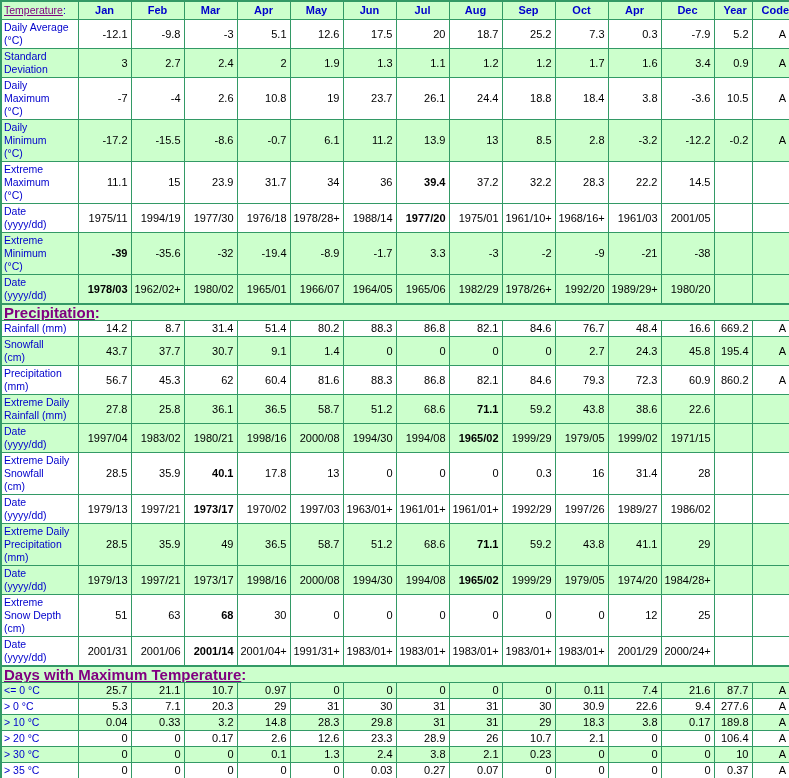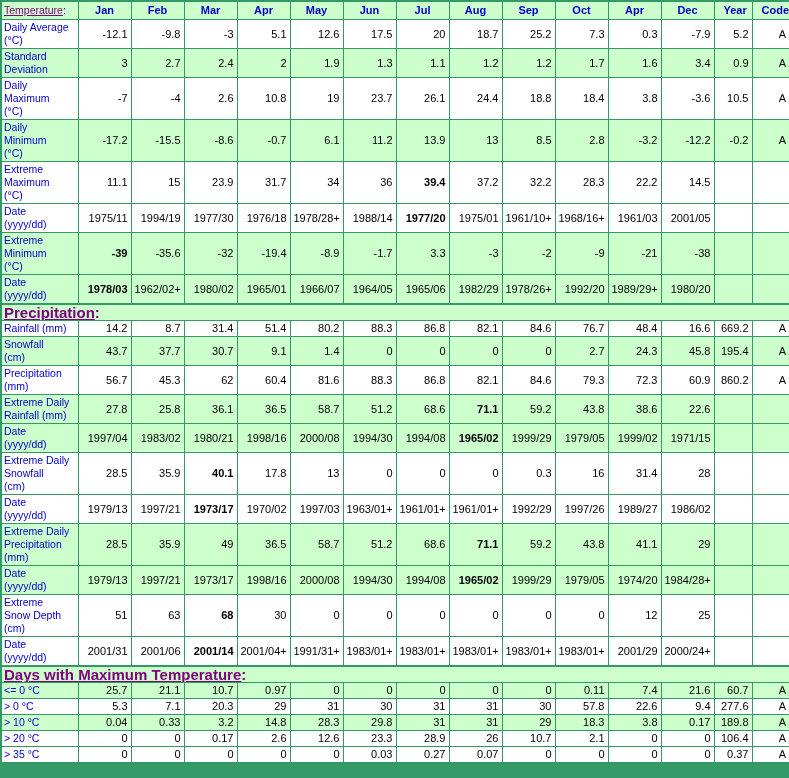--- a/index.html
+++ b/index.html
@@ -456,35 +456,35 @@
         <td class="val">10.7</td>
         <td class="val">0.97</td>
         <td class="val">0</td>
         <td class="val">0</td>
         <td class="val">0</td>
         <td class="val">0</td>
         <td class="val">0</td>
         <td class="val">0.11</td>
         <td class="val">7.4</td>
         <td class="val">21.6</td>
-        <td class="val">60.7</td>
+        <td class="val">87.7</td>
         <td class="val">A</td>
       </tr>
       <tr class="white">
         <td class="label">&gt; 0 °C</td>
         <td class="val">5.3</td>
         <td class="val">7.1</td>
         <td class="val">20.3</td>
         <td class="val">29</td>
         <td class="val">31</td>
         <td class="val">30</td>
         <td class="val">31</td>
         <td class="val">31</td>
         <td class="val">30</td>
-        <td class="val">57.8</td>
+        <td class="val">30.9</td>
         <td class="val">22.6</td>
         <td class="val">9.4</td>
         <td class="val">277.6</td>
         <td class="val">A</td>
       </tr>
       <tr class="green">
         <td class="label">&gt; 10 °C</td>
         <td class="val">0.04</td>
         <td class="val">0.33</td>
         <td class="val">3.2</td>
@@ -510,20 +510,37 @@
         <td class="val">23.3</td>
         <td class="val">28.9</td>
         <td class="val">26</td>
         <td class="val">10.7</td>
         <td class="val">2.1</td>
         <td class="val">0</td>
         <td class="val">0</td>
         <td class="val">106.4</td>
         <td class="val">A</td>
       </tr>
+      <tr class="green">
+        <td class="label">&gt; 30 °C</td>
+        <td class="val">0</td>
+        <td class="val">0</td>
+        <td class="val">0</td>
+        <td class="val">0.1</td>
+        <td class="val">1.3</td>
+        <td class="val">2.4</td>
+        <td class="val">3.8</td>
+        <td class="val">2.1</td>
+        <td class="val">0.23</td>
+        <td class="val">0</td>
+        <td class="val">0</td>
+        <td class="val">0</td>
+        <td class="val">10</td>
+        <td class="val">A</td>
+      </tr>
       <tr class="white">
         <td class="label">&gt; 35 °C</td>
         <td class="val">0</td>
         <td class="val">0</td>
         <td class="val">0</td>
         <td class="val">0</td>
         <td class="val">0</td>
         <td class="val">0.03</td>
         <td class="val">0.27</td>
         <td class="val">0.07</td>

